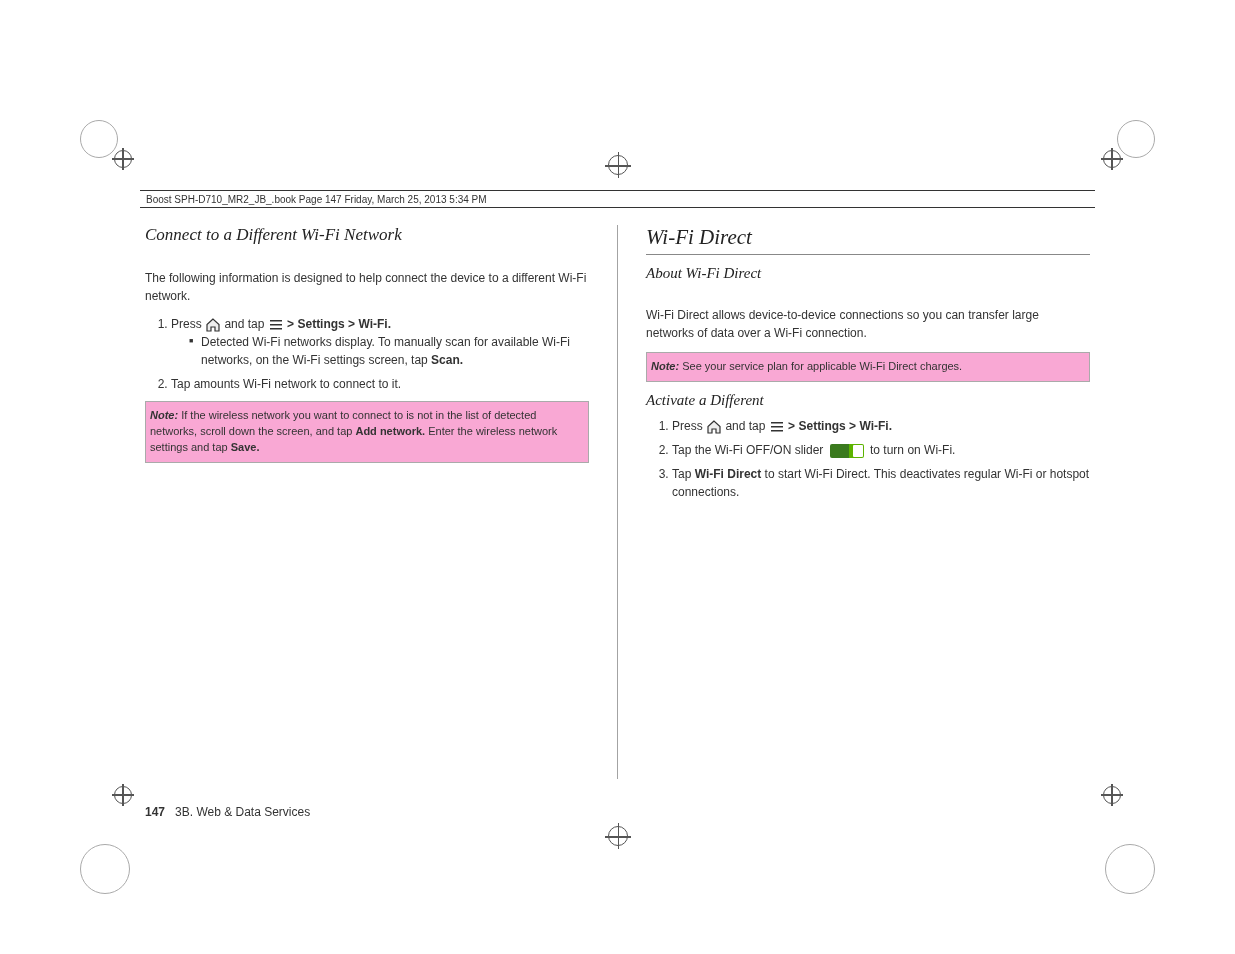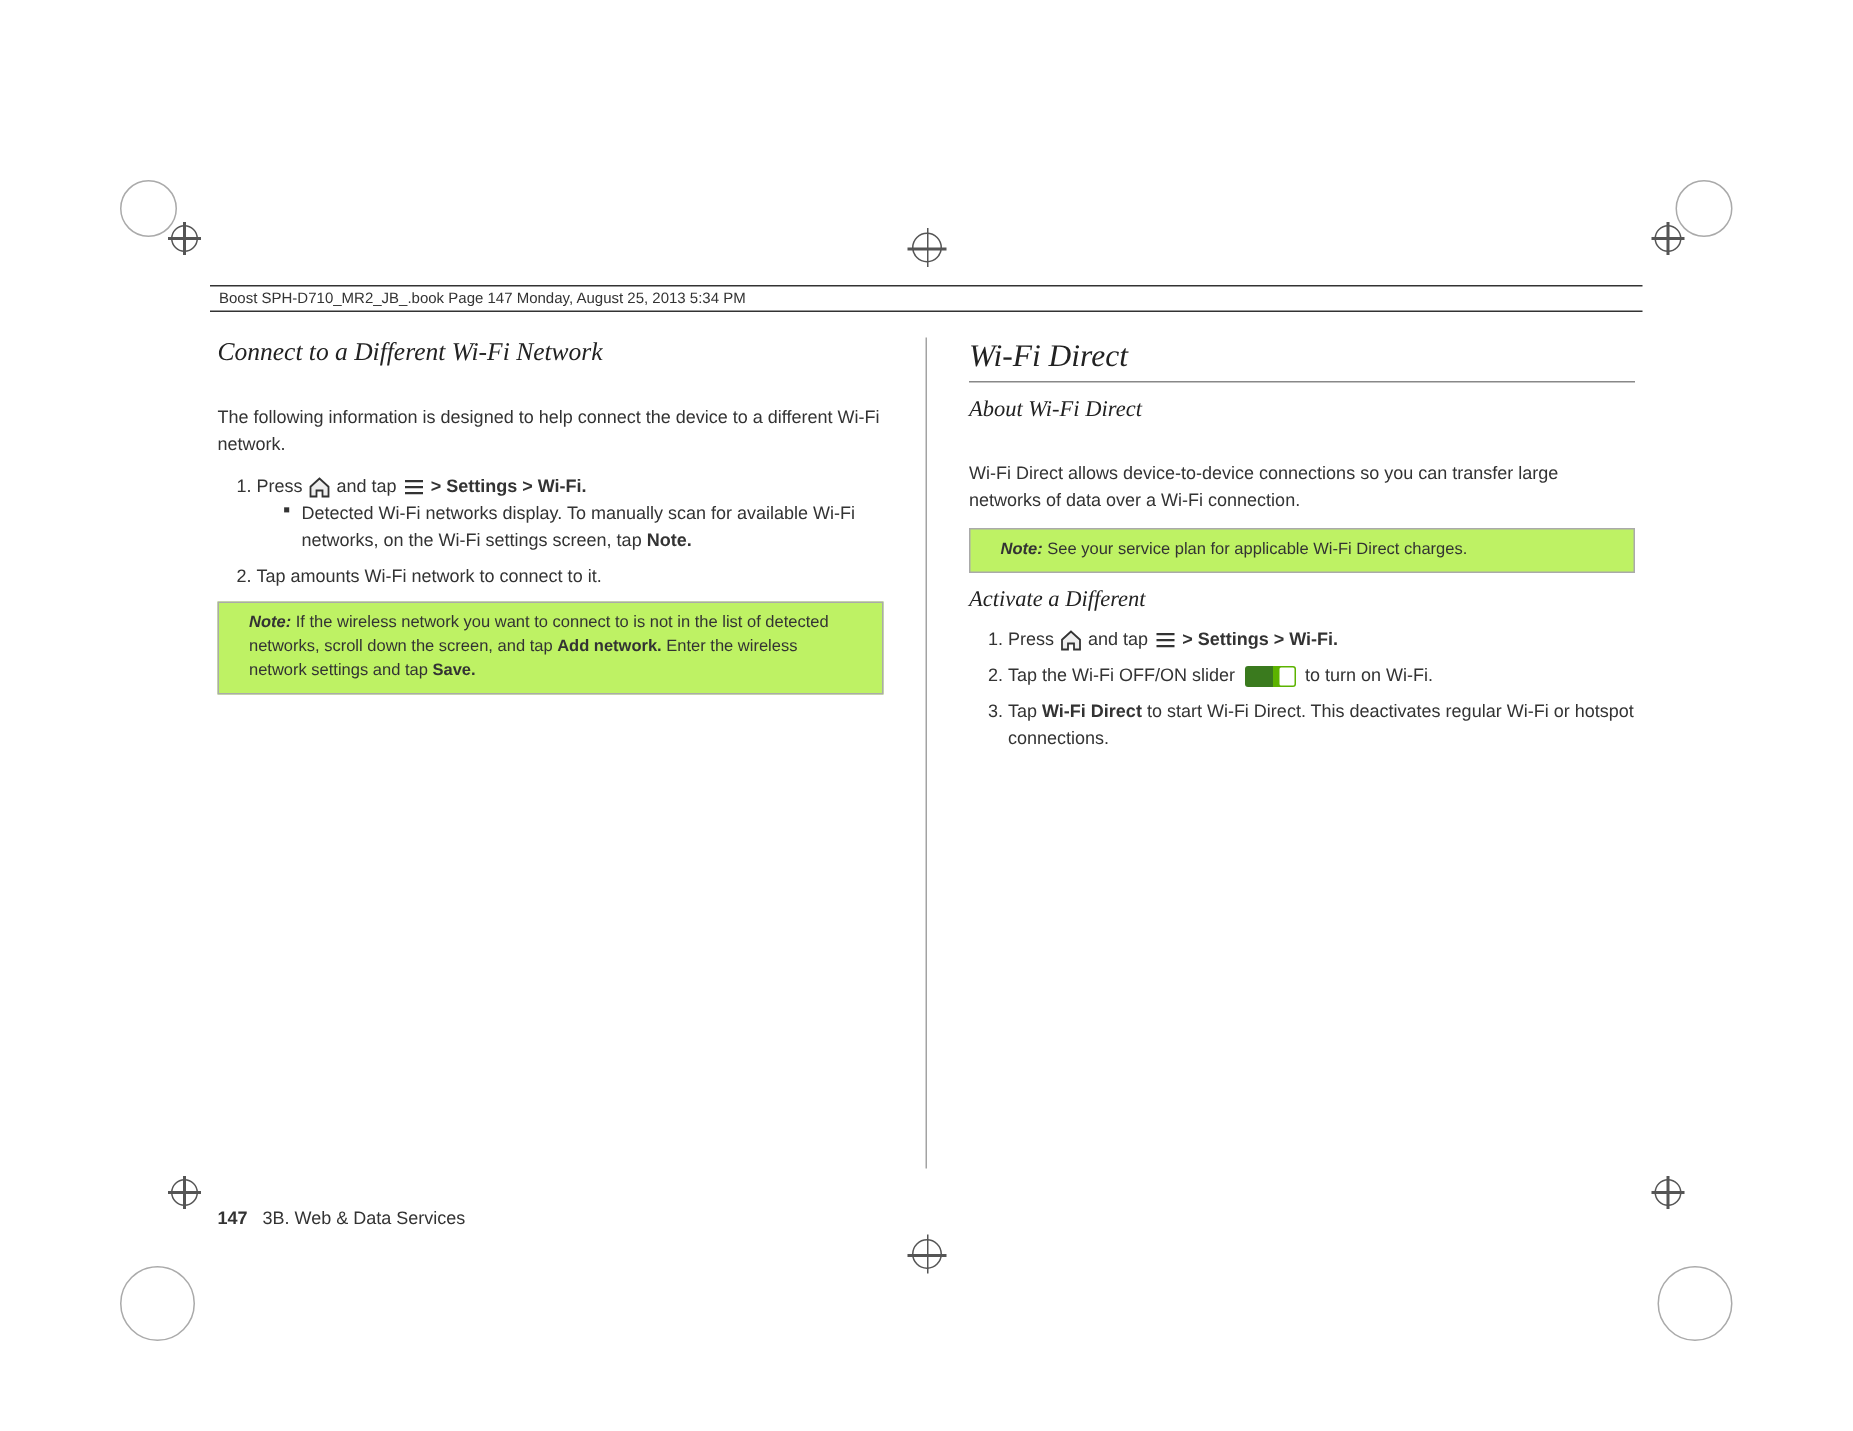--- a/index.html
+++ b/index.html
@@ -131,22 +131,22 @@
       content: '■';
       font-size: 7px;
       position: absolute;
       left: 0;
       top: 3px;
     }
 
     
     .note-box {
       border: 1px solid #aaa;
-      background: #bef264;
-      padding: 6px 20px;
+      background: #f9a8d4;
+      padding: 6px 4px;
       margin-top: 8px;
       margin-bottom: 8px;
     }
     .note-box-text {
       font-family: Arial, Helvetica, sans-serif;
       font-size: 11px;
       line-height: 1.45;
       color: #333;
     }
     .note-label {
@@ -286,21 +286,21 @@
   </div>
 
   <div class="center-top-cross">
     <div class="cross-circle">
       <div class="cross-h"></div>
       <div class="cross-v"></div>
     </div>
   </div>
 
   <div class="header-bar">
-    <span class="header-bar-text">Boost SPH-D710_MR2_JB_.book  Page 147  Monday, August 25, 2013  5:34 PM</span>
+    <span class="header-bar-text">Boost SPH-D710_MR2_JB_.book  Page 147  Friday, March 25, 2013  5:34 PM</span>
   </div>
 
   <div class="content-area">
 
     <div class="left-col">
 
       <h2 class="section-title">Connect to a Different Wi-Fi Network</h2>
 
       <p class="body-text">The following information is designed to help connect the device to a different Wi-Fi network.</p>
 
@@ -320,21 +320,21 @@
               <svg viewBox="0 0 14 14" xmlns="http://www.w3.org/2000/svg">
                 <rect x="1" y="2" width="12" height="1.5" fill="#333"></rect>
                 <rect x="1" y="6" width="12" height="1.5" fill="#333"></rect>
                 <rect x="1" y="10" width="12" height="1.5" fill="#333"></rect>
               </svg>
             </span>
             <b>&gt; Settings &gt;</b>
             <b> Wi-Fi.</b>
           </span>
           <div class="bullet-item">
-            <span>Detected Wi-Fi networks display. To manually scan for available Wi-Fi networks, on the Wi-Fi settings screen, tap <b>Note.</b></span>
+            <span>Detected Wi-Fi networks display. To manually scan for available Wi-Fi networks, on the Wi-Fi settings screen, tap <b>Scan.</b></span>
           </div>
         </li>
         <li>
           <span class="body-text" style="margin:0;">Tap amounts Wi-Fi network to connect to it.</span>
         </li>
       </ol>
 
       <div class="note-box">
         <p class="note-box-text">
           <span class="note-label">Note: </span>

